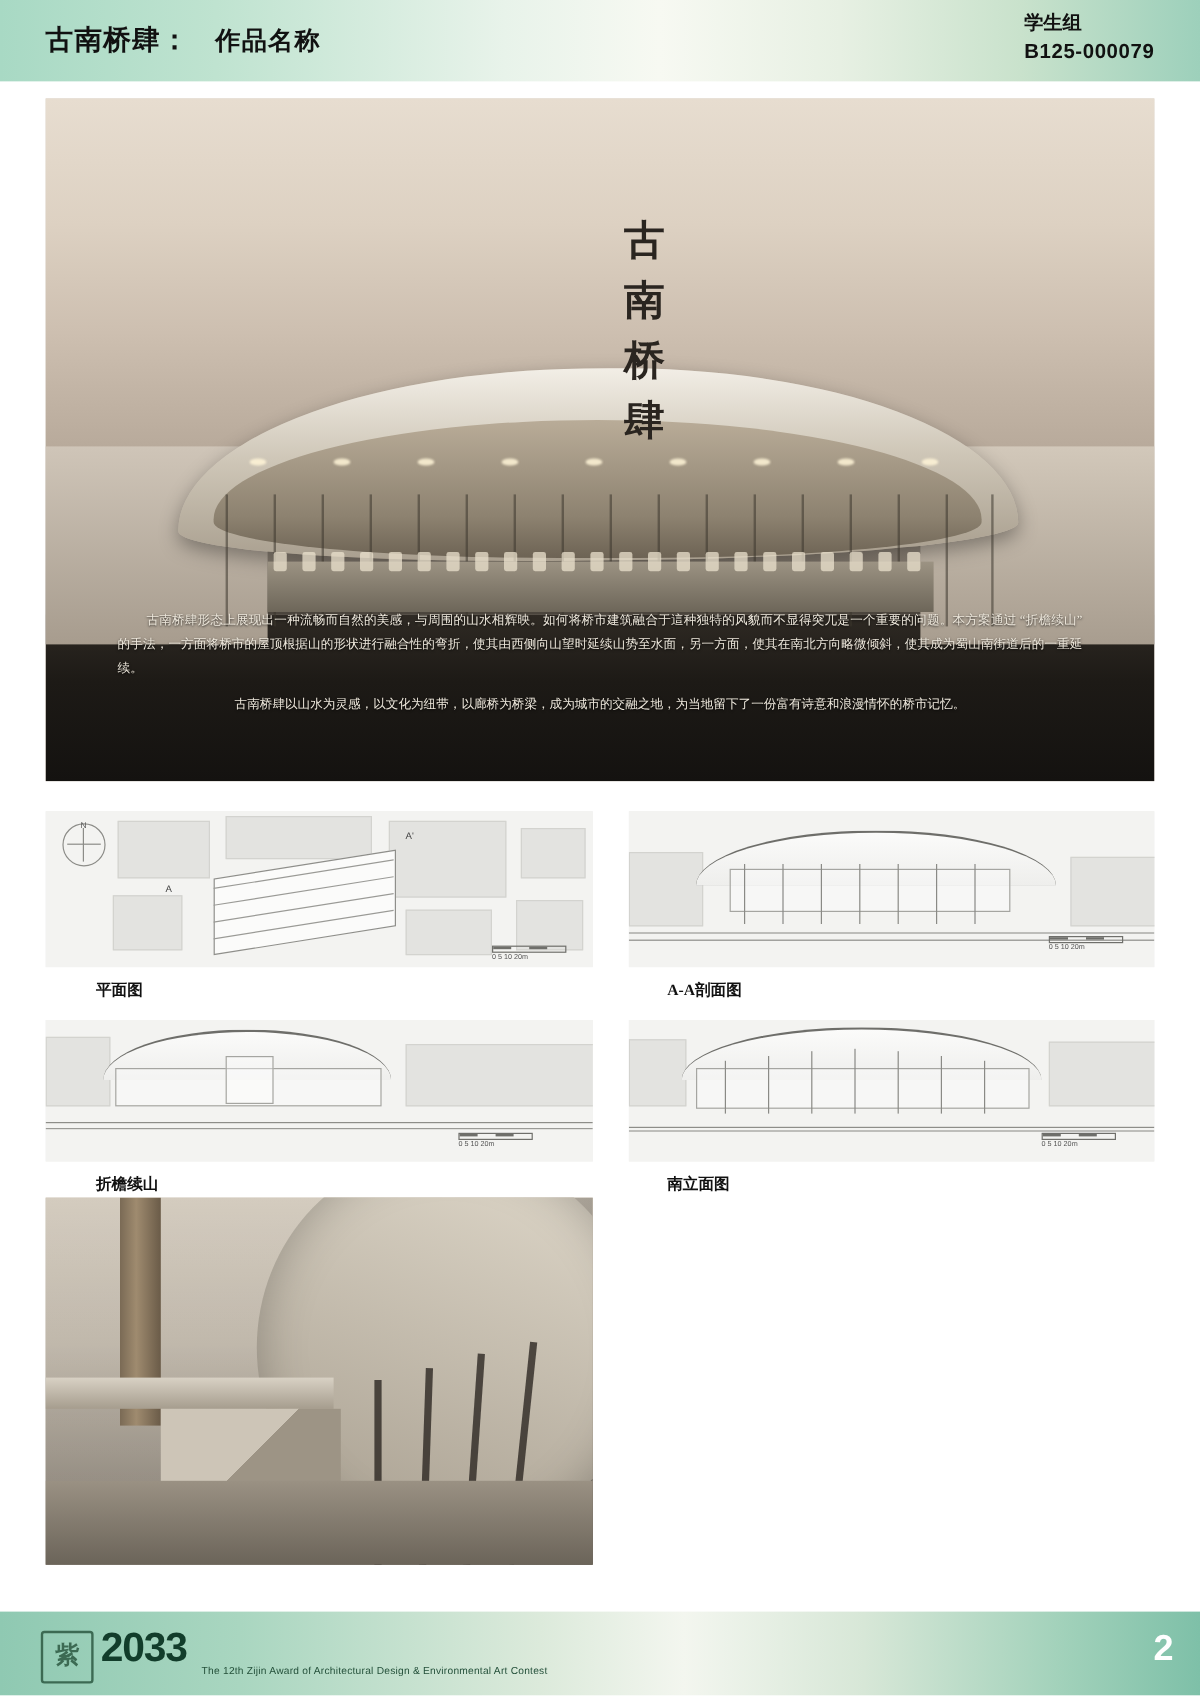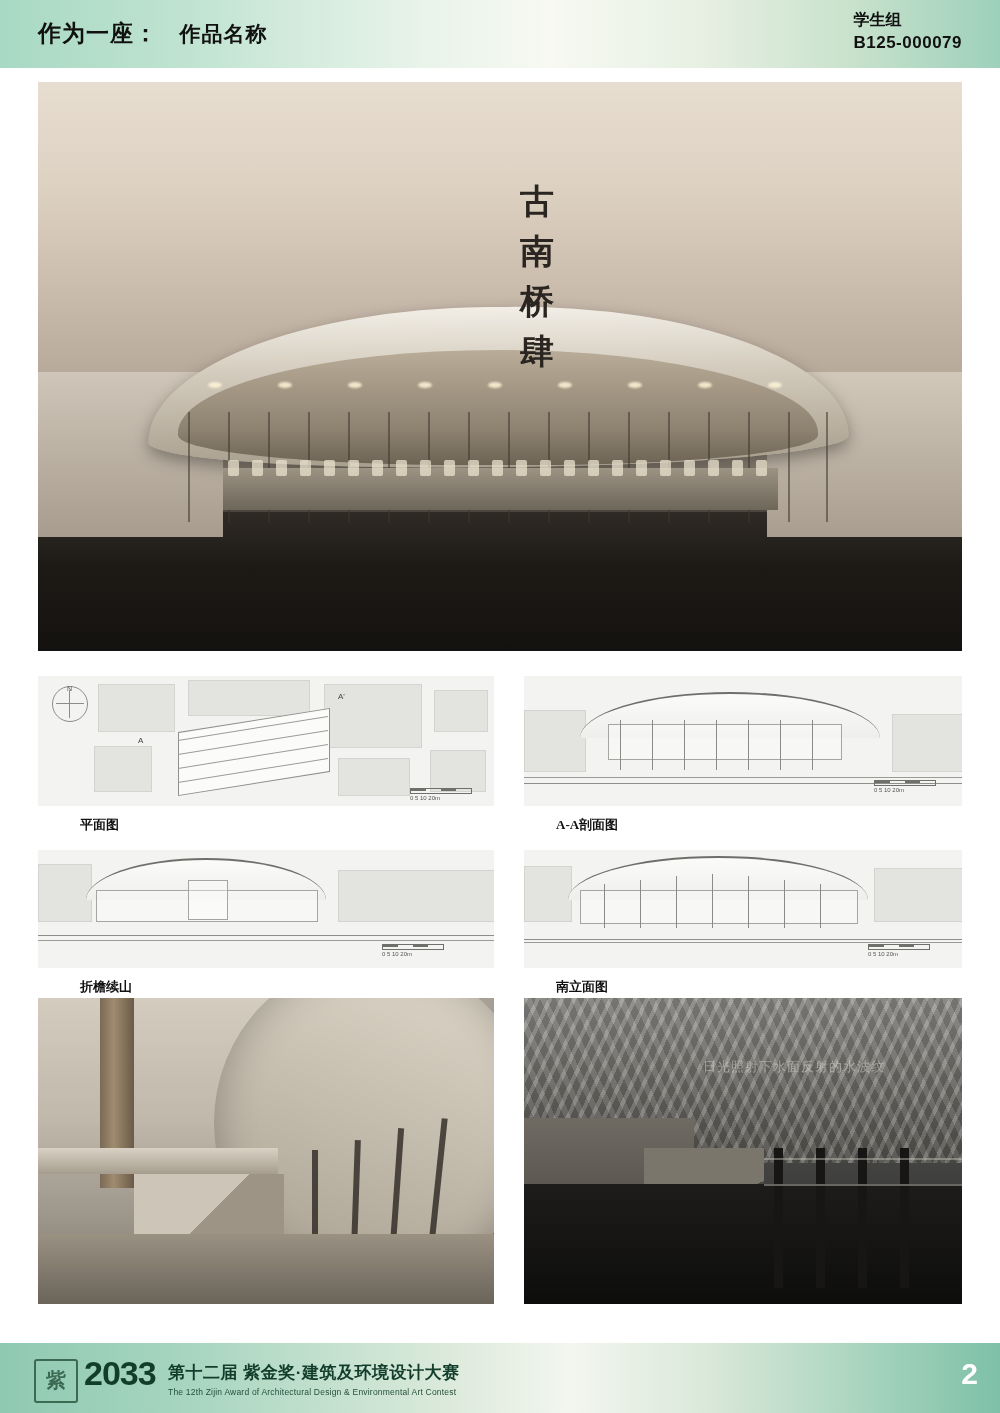--- a/index.html
+++ b/index.html
@@ -259,21 +259,21 @@
   .f-pagebox{
     position:absolute;right:8px;top:0;width:58px;height:70px;
     background:rgba(255,255,255,0);
   }
 </style>
 </head>
 <body>
 
 <div class="header">
   <div class="header-title">
-    <span>作为一座：</span>
+    <span>古南桥肆：</span>
     <span class="name">作品名称</span>
   </div>
   <div class="header-right">
     <div class="grp">学生组</div>
     <div class="code">B125-000079</div>
   </div>
 </div>
 
 <div class="sheet">
 
@@ -345,20 +345,22 @@
     </div>
 
     <div class="hero-title">
       <div>古</div>
       <div>南</div>
       <div>桥</div>
       <div>肆</div>
     </div>
 
     <div class="hero-text">
+      <p class="indent">古南桥肆形态上展现出一种流畅而自然的美感，与周围的山水相辉映。如何将桥市建筑融合于這种独特的风貌而不显得突兀是一个重要的问题。本方案通过 “折檐续山” 的手法，一方面将桥市的屋顶根据山的形状进行融合性的弯折，使其由西侧向山望时延续山势至水面，另一方面，使其在南北方向略微倾斜，使其成为蜀山南街道后的一重延续。</p>
+      <p>古南桥肆以山水为灵感，以文化为纽带，以廊桥为桥梁，成为城市的交融之地，为当地留下了一份富有诗意和浪漫情怀的桥市记忆。</p>
     </div>
   </div>
 
   <div class="draw d1">
     <div class="plan-bg"></div>
     <div class="blk" style="left:60px;top:8px;width:75px;height:46px;"></div>
     <div class="blk" style="left:150px;top:4px;width:120px;height:34px;"></div>
     <div class="blk" style="left:286px;top:8px;width:96px;height:62px;"></div>
     <div class="blk" style="left:396px;top:14px;width:52px;height:40px;"></div>
     <div class="blk" style="left:56px;top:70px;width:56px;height:44px;"></div>
@@ -452,36 +454,22 @@
     <div class="rib" style="right:56px;top:120px;height:186px;transform:rotate(6deg);"></div>
     <div class="rib" style="right:96px;top:130px;height:176px;transform:rotate(4deg);"></div>
     <div class="rib" style="right:136px;top:142px;height:164px;transform:rotate(2deg);"></div>
     <div class="rib" style="right:176px;top:152px;height:154px;"></div>
     <div class="column"></div>
     <div class="slab"></div>
     <div class="stair"></div>
     <div class="floor"></div>
   </div>
 
-  <div class="photo p2">
-    <div class="ripple"></div>
-    <div class="wall"></div>
-    <div class="stair2"></div>
-    <div class="water"></div>
-    <div class="slat" style="left:250px;top:150px;height:140px;"></div>
-    <div class="slat" style="left:292px;top:150px;height:140px;"></div>
-    <div class="slat" style="left:334px;top:150px;height:140px;"></div>
-    <div class="slat" style="left:376px;top:150px;height:140px;"></div>
-    <div class="deckline" style="left:240px;top:160px;width:198px;"></div>
-    <div class="deckline" style="left:240px;top:186px;width:198px;"></div>
-    <div class="cap-text">日光照射下水面反射的水波纹</div>
-  </div>
 
 </div>
 
 <div class="footer">
   <div class="f-seal">紫</div>
   <div class="f-year">2033</div>
-  <div class="f-cn">第十二届 紫金奖·建筑及环境设计大赛</div>
   <div class="f-en">The 12th Zijin Award of Architectural Design &amp; Environmental Art Contest</div>
   <div class="f-pagebox"></div>
   <div class="f-page">2</div>
 </div>
 
 </body></html>

